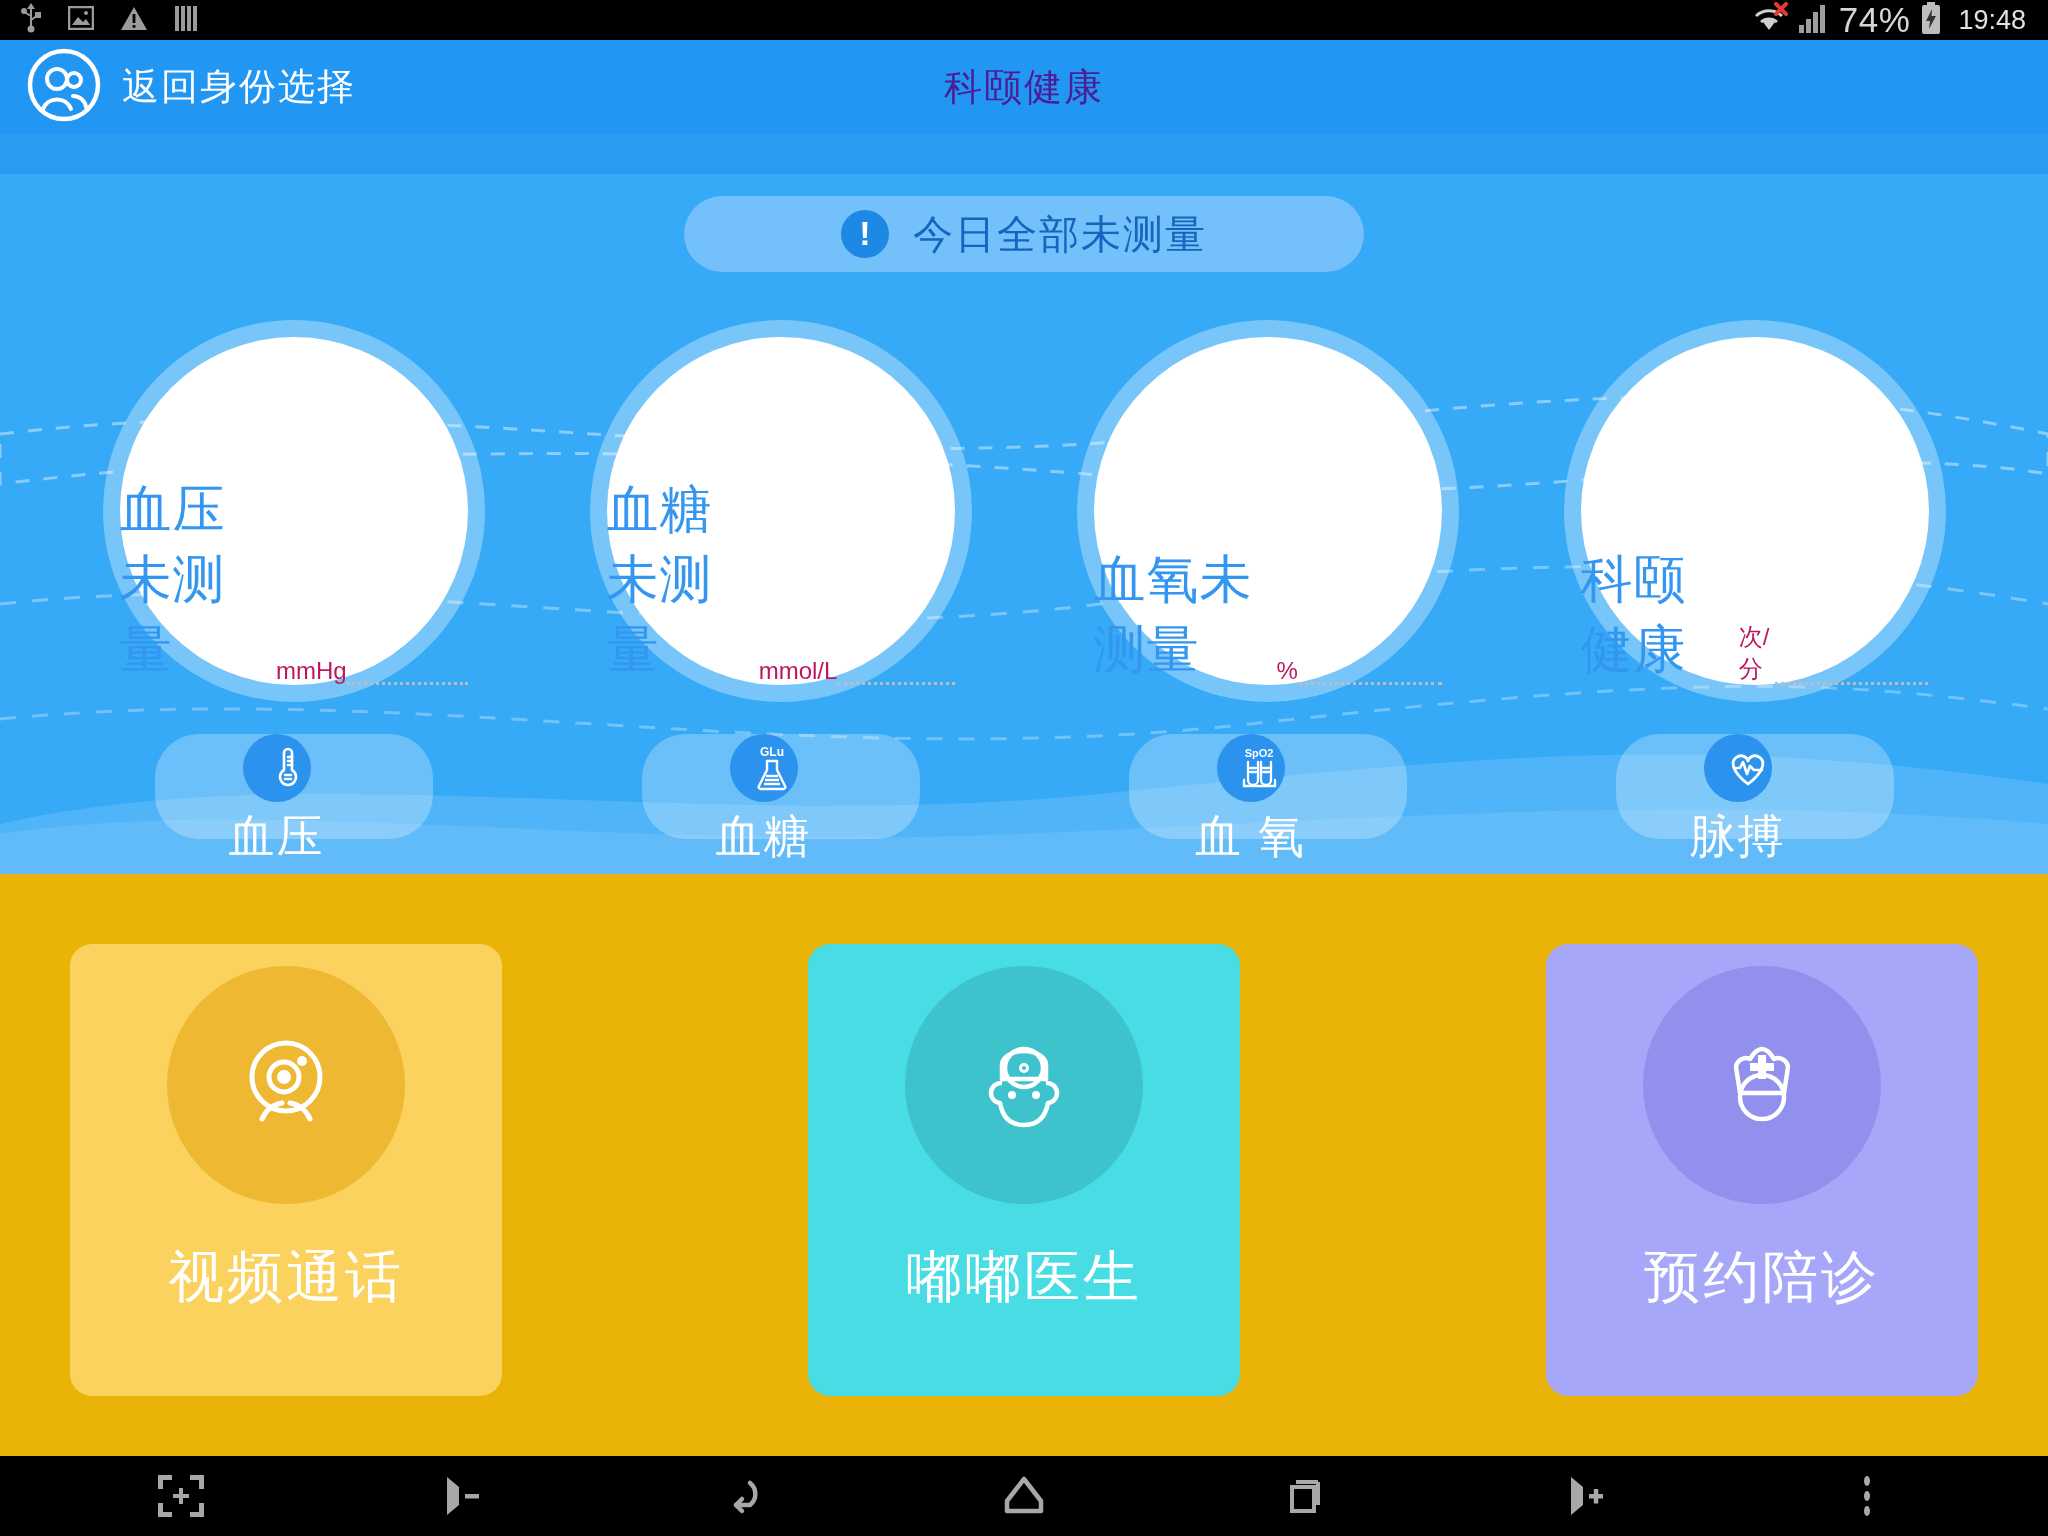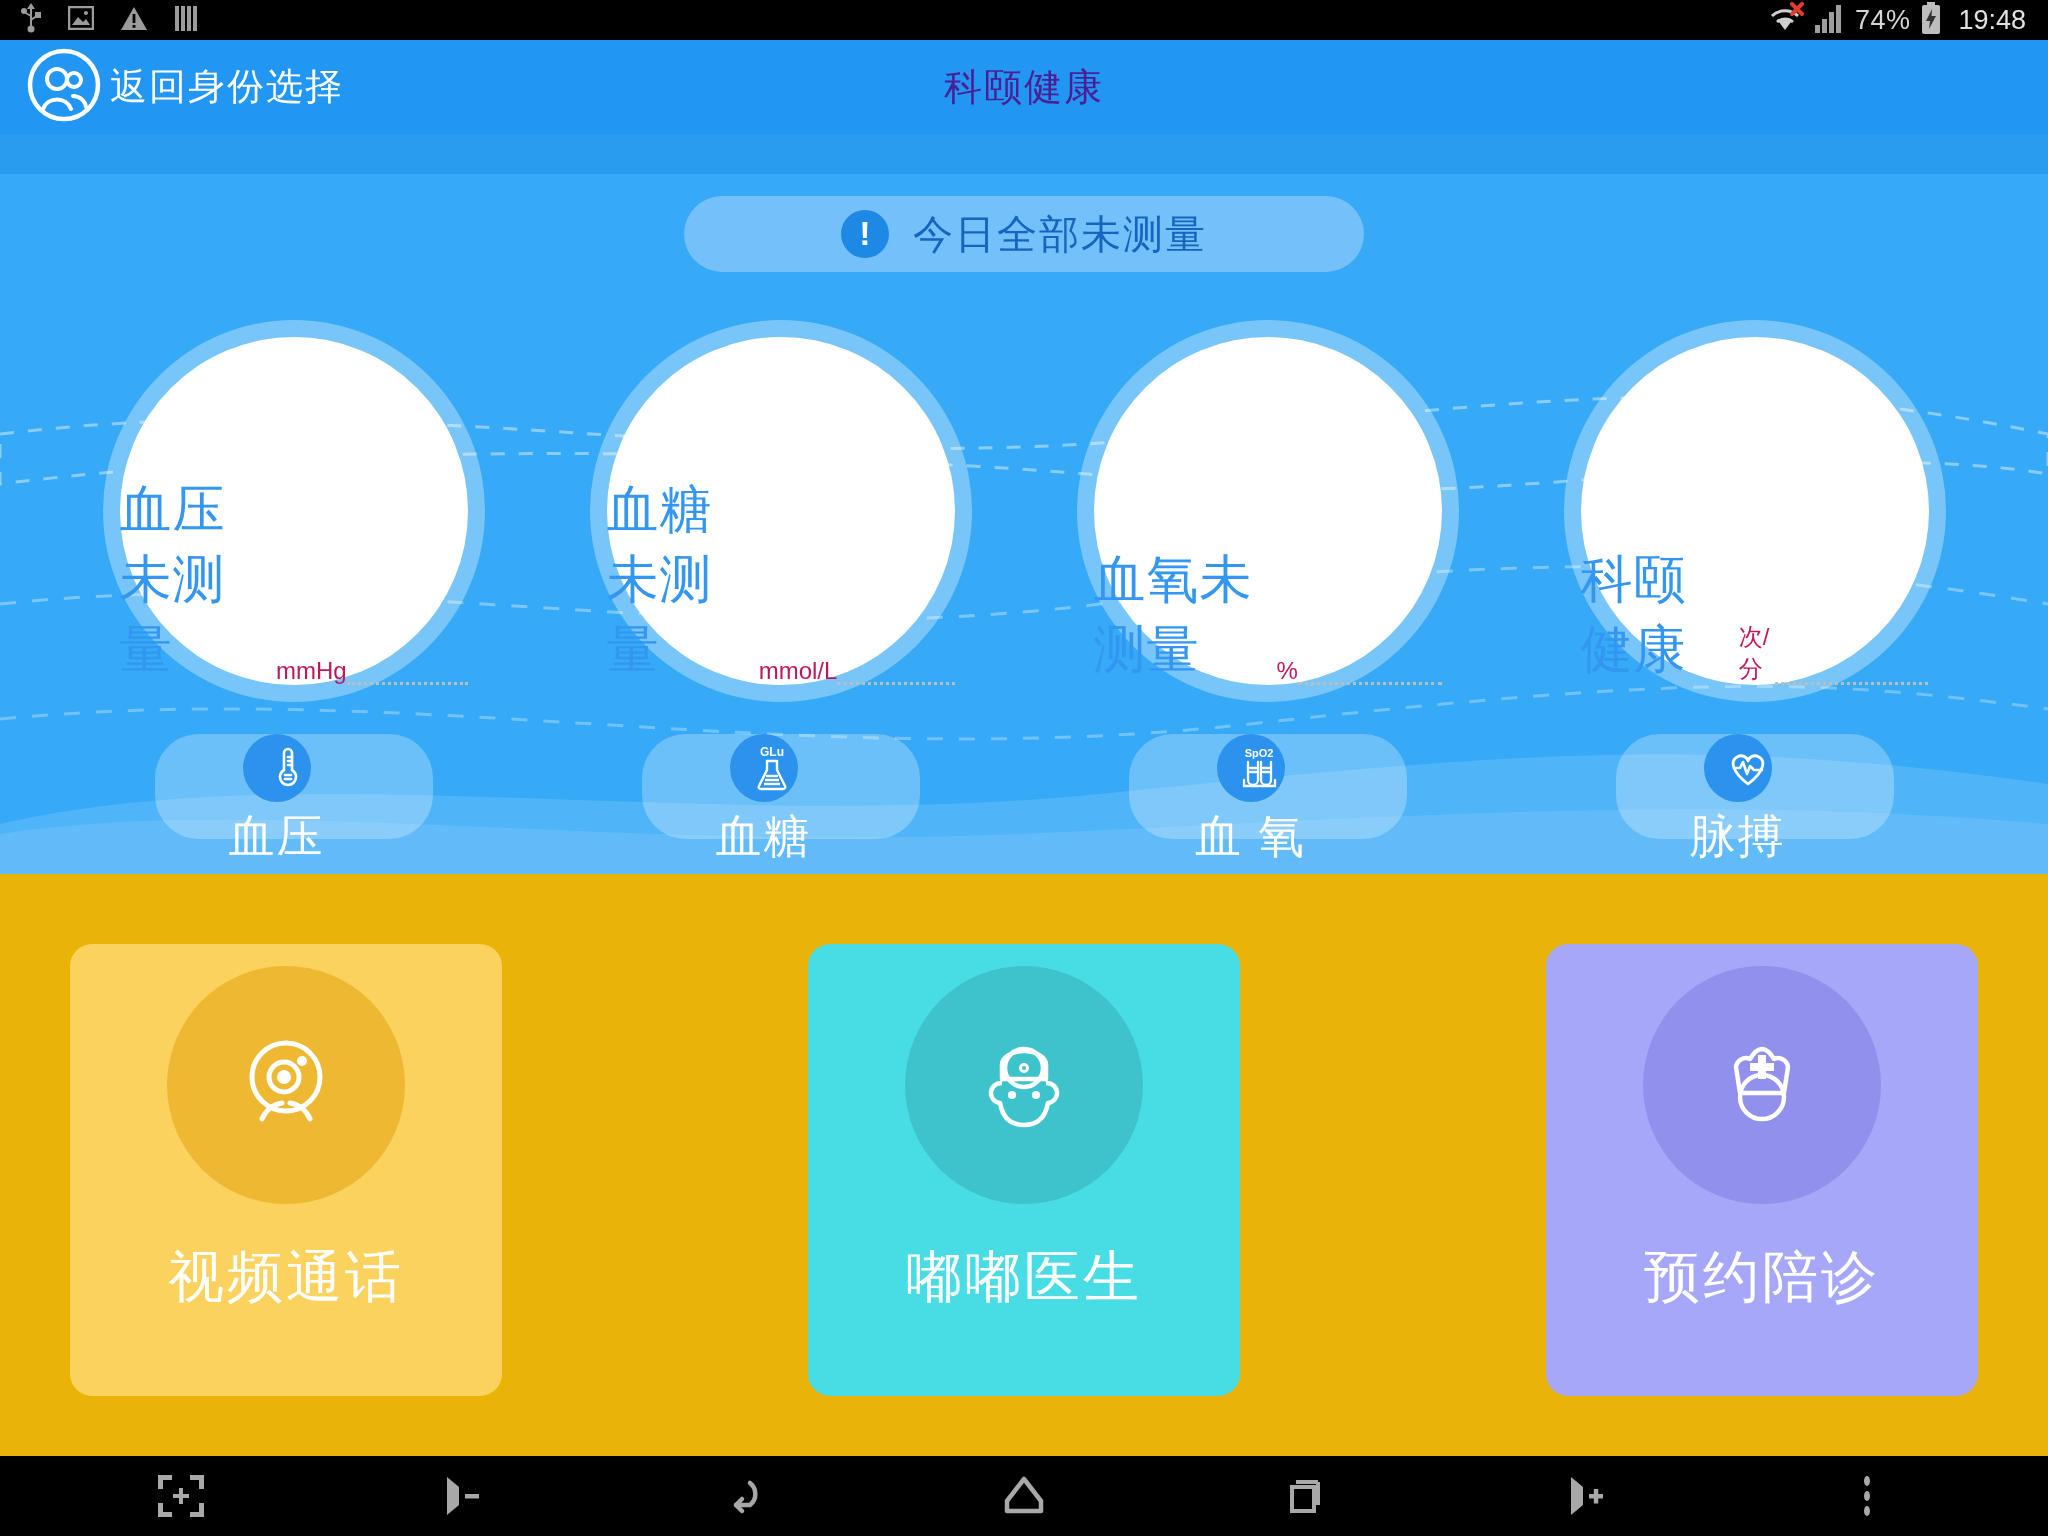--- a/index.html
+++ b/index.html
@@ -12,30 +12,30 @@
 
   
   .statusbar {
     position:absolute; top:0; left:0; width:2048px; height:40px;
     background:#000; display:flex; align-items:center;
   }
   .sb-left { display:flex; align-items:center; gap:26px; padding-left:20px; }
   .sb-right { position:absolute; right:22px; top:0; height:40px;
               display:flex; align-items:center; gap:10px; }
   .sb-icon { display:block; }
-  .sb-text { color:#d6d6d6; font-size:27px; letter-spacing:0.5px;
+  .sb-text { color:#d6d6d6; font-size:35px; letter-spacing:0.5px;
              font-family:"Liberation Sans",sans-serif;text-align:center; }
   .sb-time { color:#e2e2e2; font-size:27px; margin-left:6px; }
 
   
   .header {
     position:absolute; top:40px; left:0; width:2048px; height:94px;
     background:#2196f3; display:flex; align-items:center;
   }
-  .back-group { display:flex; align-items:center; gap:8px; padding-left:26px; cursor:pointer; }
+  .back-group { display:flex; align-items:center; gap:20px; padding-left:26px; cursor:pointer; }
   .back-label { color:#fff; font-size:37px; letter-spacing:2px; }
   .app-title {
     position:absolute; left:0; width:2048px; text-align:center;
     color:#4c1d95; font-size:38px; letter-spacing:2px; pointer-events:none;
   }
 
   
   .bluepanel {
     position:absolute; top:134px; left:0; width:2048px; height:740px;
     background:#36a9f7; overflow:hidden;

